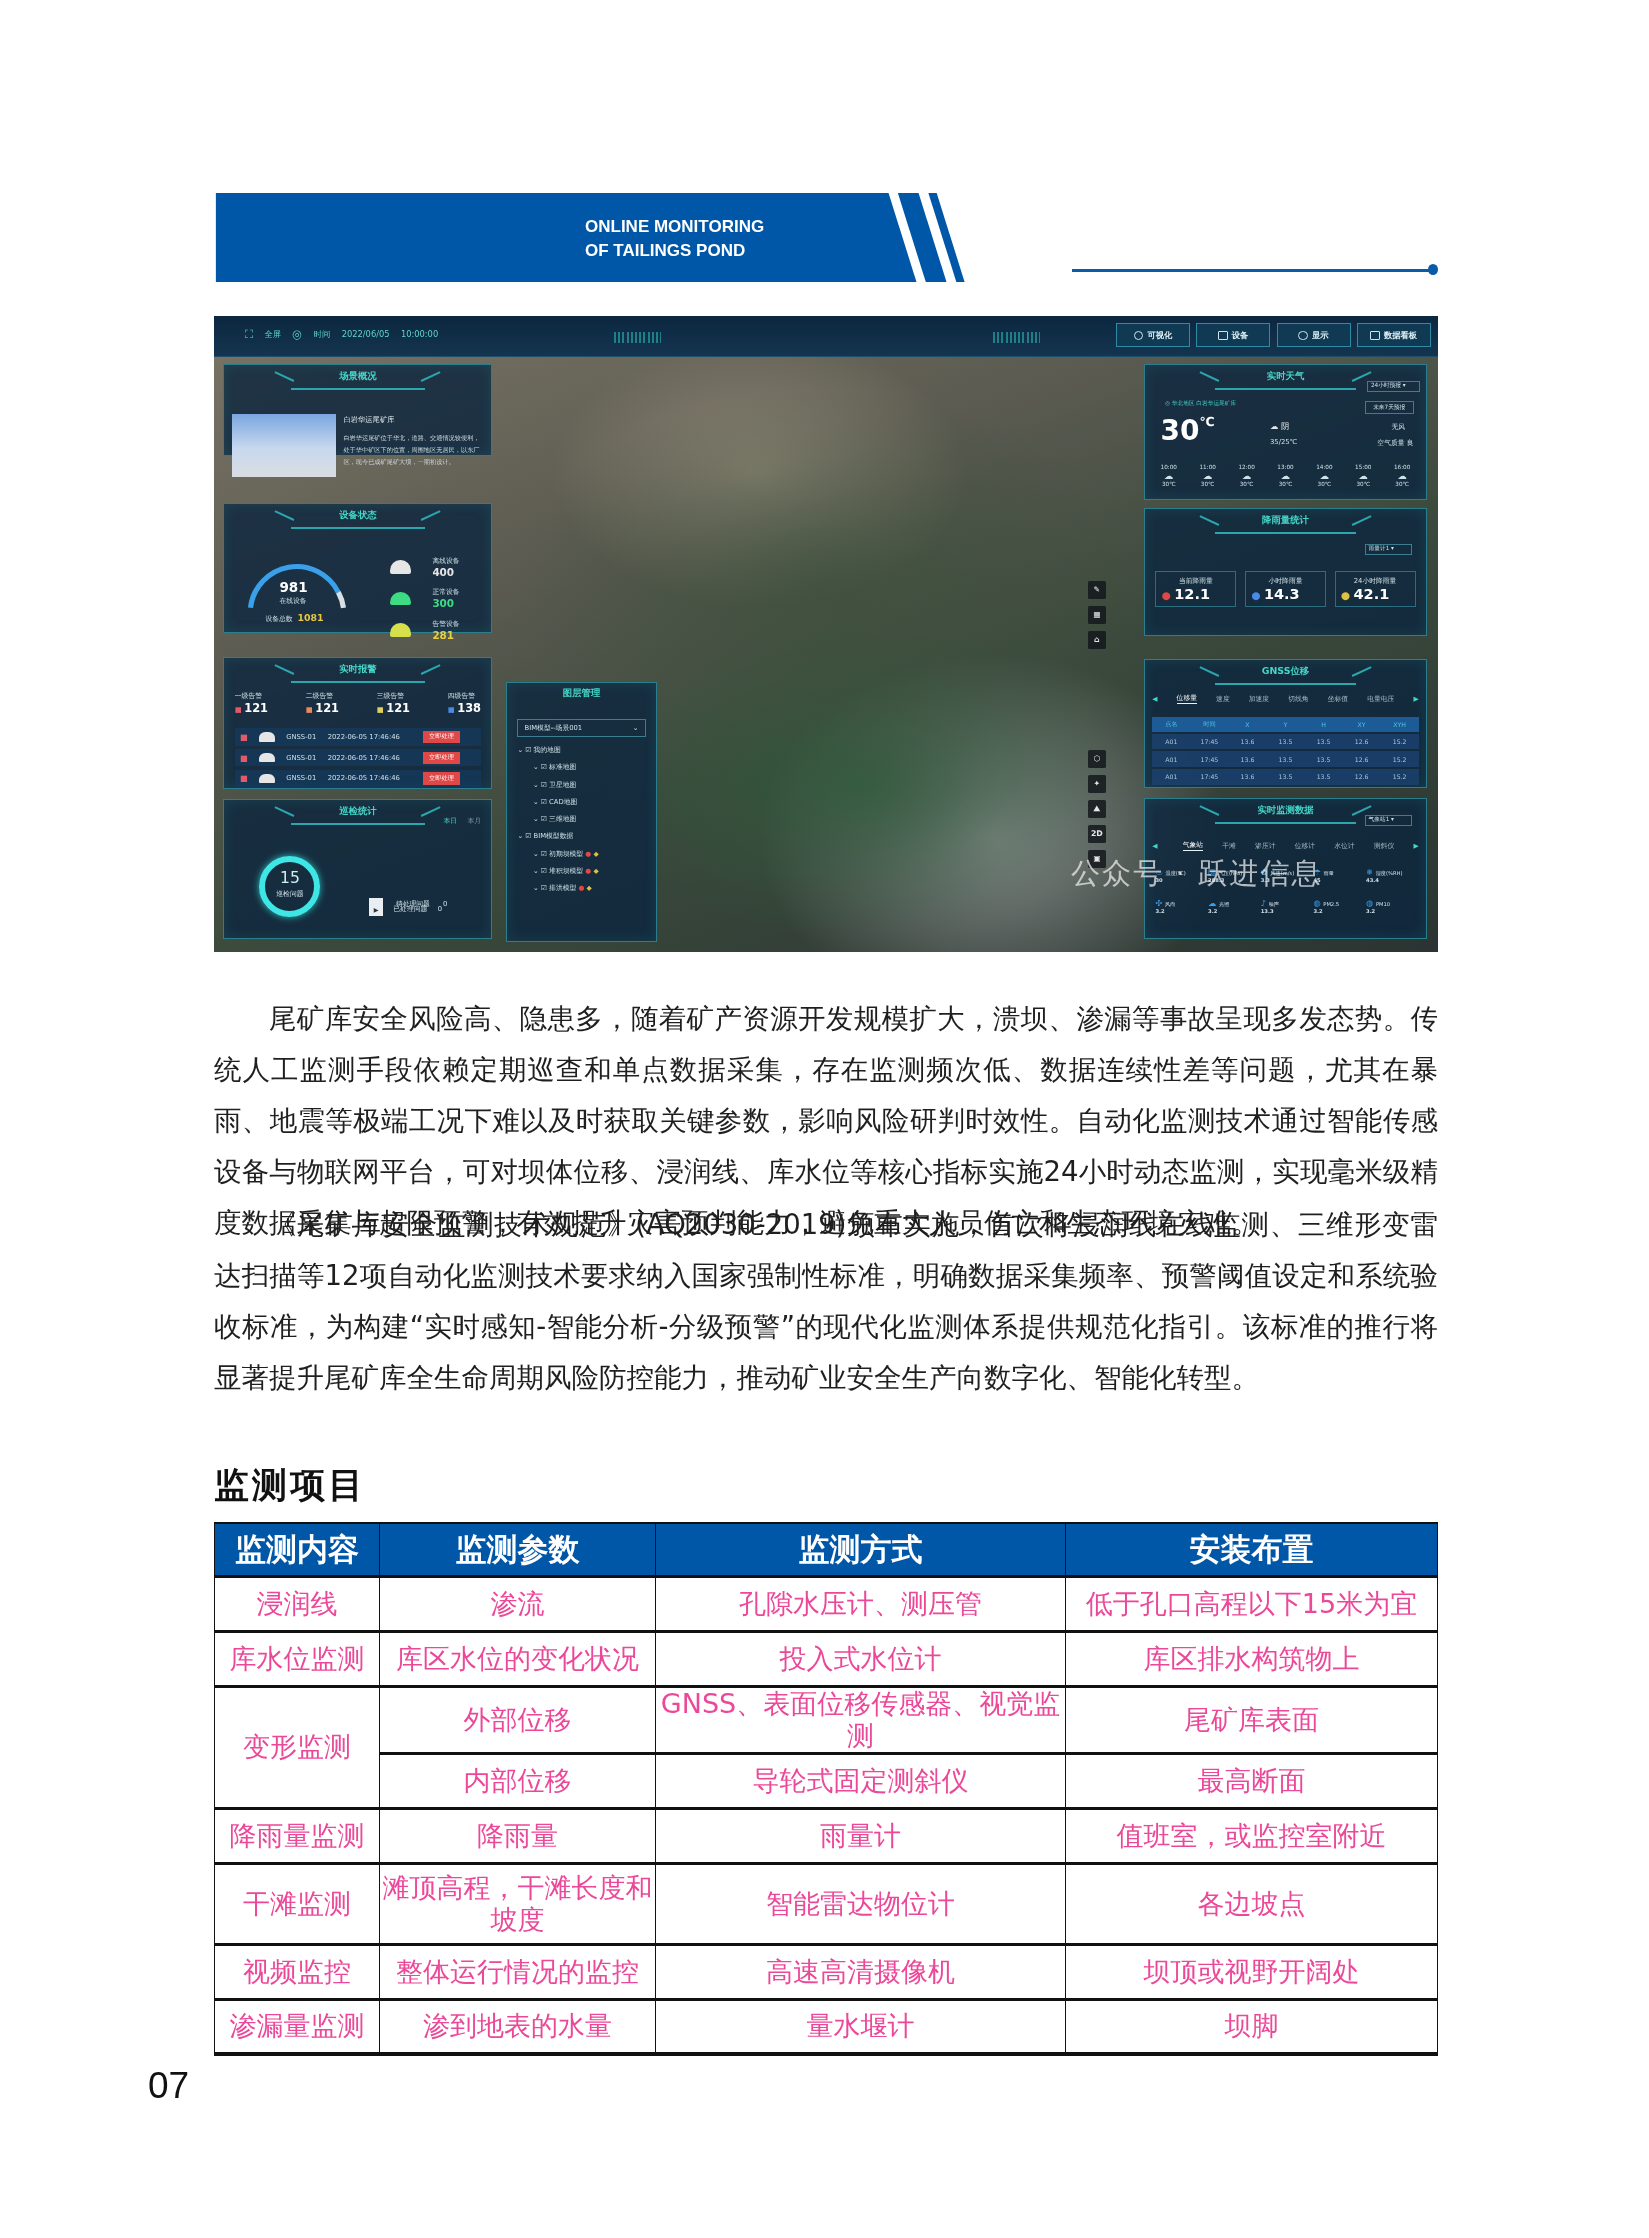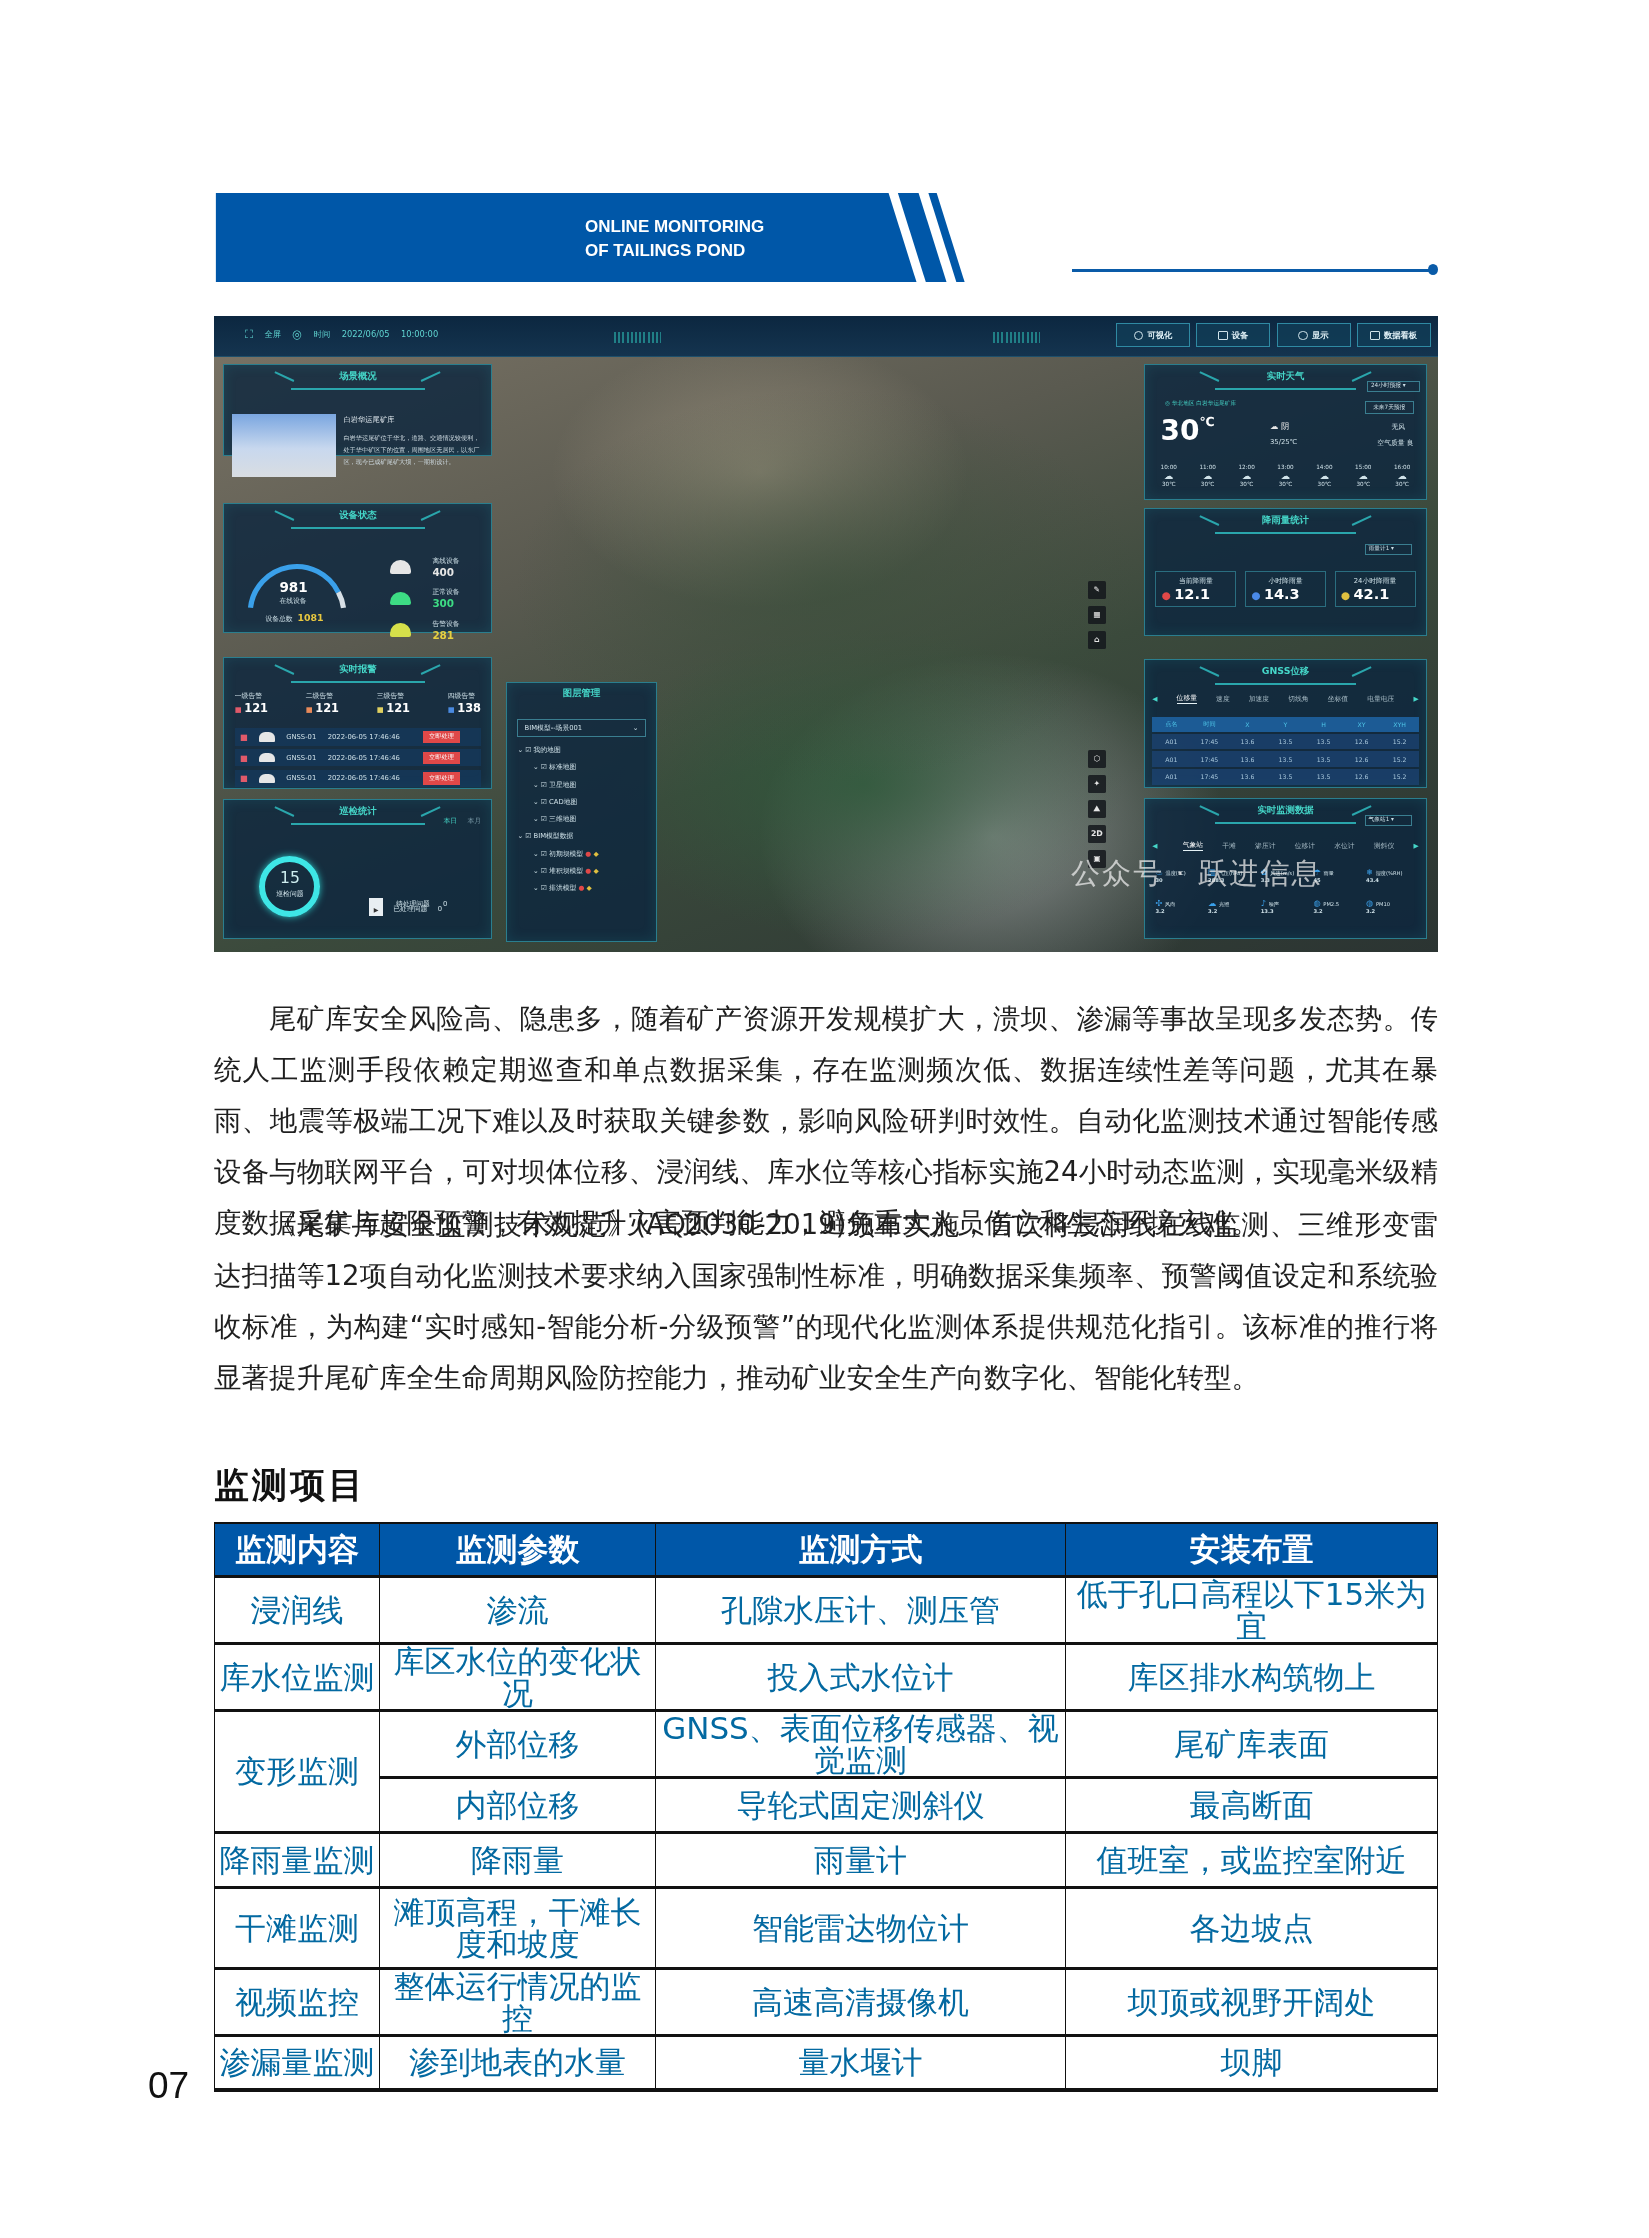--- a/index.html
+++ b/index.html
@@ -51,21 +51,21 @@
 
   
   .body-text { position: absolute; left: 214px; width: 1224px; font-size: 27.5px; line-height: 51px; color: #1f1f1f; text-align: justify; text-indent: 55px; }
   .p1 { top: 993px; }
   .p2 { top: 1199px; }
 
   .section-heading { position: absolute; left: 214px; top: 1462px; font-size: 35px; font-weight: bold; color: #111; letter-spacing: 3.1px; }
 
   
   table.mon { position: absolute; left: 214px; top: 1522px; width: 1224px; border-collapse: collapse; table-layout: fixed; }
-  table.mon th, table.mon td { border: 1.6px solid #111; text-align: center; vertical-align: middle; font-size: 31px; line-height: 32px; color: #0369a1; padding: 0 2.1px; }
+  table.mon th, table.mon td { border: 1.6px solid #111; text-align: center; vertical-align: middle; font-size: 27px; line-height: 32px; color: #ec4899; padding: 0 2.1px; }
   table.mon th { background: #0057A8; color: #fff; font-weight: bold; font-size: 31px; height: 53px; border-top: 2.6px solid #111; border-bottom: 3.6px solid #111; }
   table.mon td { height: 55px; }
   table.mon tr.tall td { height: 81px; }
   table.mon tr.grp td { border-top-width: 3.6px; }
   table.mon tr:last-child td { border-bottom-width: 4.2px; }
 
   .page-num { position: absolute; left: 148px; top: 2065px; font-size: 37px; color: #111; font-family: "Liberation Sans", sans-serif; }
 </style>
 </head>
 <body>

